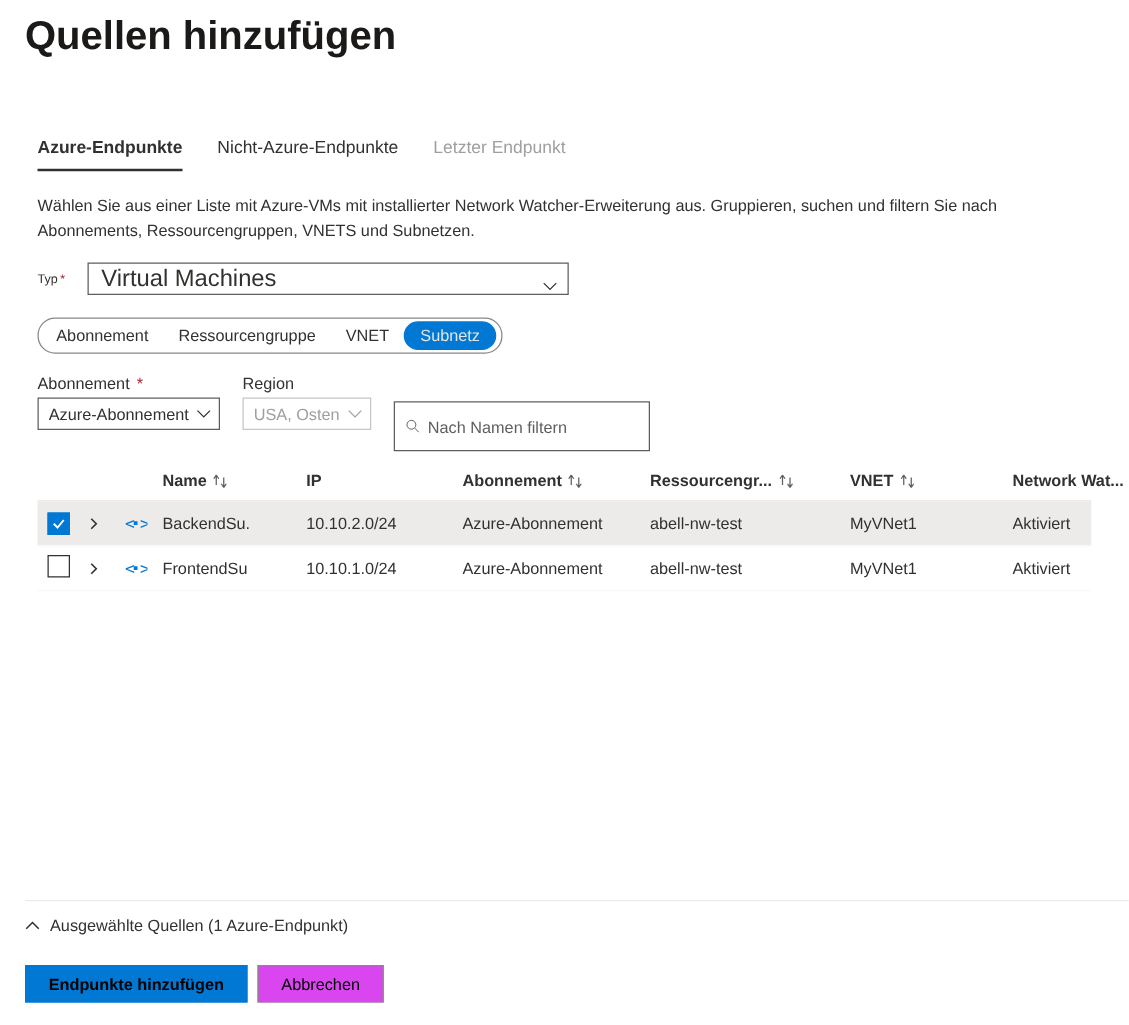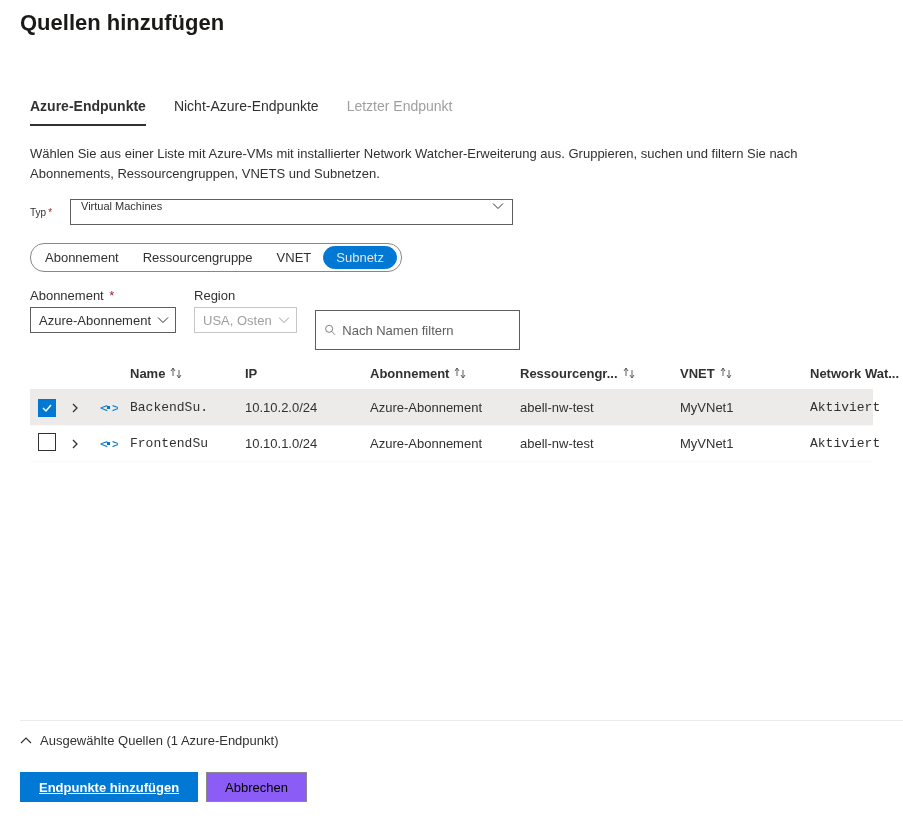--- a/index.html
+++ b/index.html
@@ -10,21 +10,21 @@
       background: #fff;
       width: 903px;
       height: 820px;
       position: relative;
       overflow: hidden;
     }
     .panel-header {
       padding: 10px 20px 18px 20px;
     }
     .panel-title {
-      font-size: 22px;
+      font-size: 32px;
       font-weight: 600;
       color: #1b1a19;
     }
     .content {
       padding: 0 30px;
       margin-top: 36px;
     }
     .tabs {
       display: flex;
       gap: 28px;
@@ -58,27 +58,27 @@
       gap: 18px;
       margin-bottom: 18px;
     }
     .type-label {
       font-size: 10px;
       font-weight: 400;
     }
     .required { color: #a4262c; margin-left: 2px; }
     .type-dropdown {
       display: flex;
-      align-items: flex-start;
+      align-items: flex-end;
       justify-content: space-between;
-      width: 443px;
+      width: 385px;
       height: 26px;
       border: 1px solid #605e5c;
       padding: 0 8px 0 10px;
-      font-size: 11px;
+      font-size: 19px;
       background: #fff;
       cursor: pointer;
     }
     .chevron-down {
       width: 12px; height: 12px;
     }
     .pill-row {
       border: 1px solid #8a8886;
       border-radius: 14px;
       display: inline-flex;
@@ -149,20 +149,21 @@
       grid-template-columns: 40px 30px 30px 115px 125px 150px 160px 130px 120px;
       border-bottom: 1px solid #edebe9;
       padding: 8px 0;
       align-items: center;
     }
     .th {
       font-size: 13px;
       font-weight: 600;
       color: #323130;
       display: flex;
+      align-items: center;
       gap: 4px;
       overflow: hidden;
       white-space: nowrap;
       text-overflow: ellipsis;
     }
     .sort-icon {
       width: 14px; height: 14px; flex-shrink: 0;
     }
     .table-row {
       display: grid;
@@ -181,21 +182,21 @@
     }
     .checkbox.checked {
       background: #0078d4;
       border-color: #0078d4;
     }
     .row-chevron { color: #323130; cursor: pointer; }
     .bracket-icon {
       color: #0078d4; font-family: monospace; font-size: 13px;
       display: inline-flex; align-items: center; gap:2px;
     }
-    .link { color: #0078d4; cursor: pointer; font-family: Liberation Mono, monospace; }
+    .link { color: #0078d4; cursor: pointer; }
     .cell { font-size: 13px; color: #323130; white-space: nowrap; overflow: hidden; text-overflow: ellipsis; }
     .footer-summary {
       position: absolute;
       bottom: 68px;
       left: 20px;
       right: 0;
       border-top: 1px solid #edebe9;
       padding: 12px 10px 4px 0;
       display: flex;
       align-items: center;
@@ -206,32 +207,31 @@
       bottom: 18px;
       left: 20px;
       display: flex;
       gap: 8px;
     }
     .btn {
       height: 30px;
       padding: 0 18px;
       font-size: 13px;
       border: 1px solid #8a8886;
-      background: #8b5cf6;
+      background: #d946ef;
       cursor: pointer;
       display: inline-flex;
       align-items: center;
       font-family: inherit;
     }
     .btn.primary {
       background: #0078d4;
-      color: #ffffff;
+      color: #000000;
       border-color: #0078d4;
       font-weight: 600;
-      text-decoration: underline;
     }
     svg { display: block; }
   </style>
 </head>
 <body>
 
 <div class="panel-header">
   <h1 class="panel-title">Quellen hinzufügen</h1>
 </div>
 

